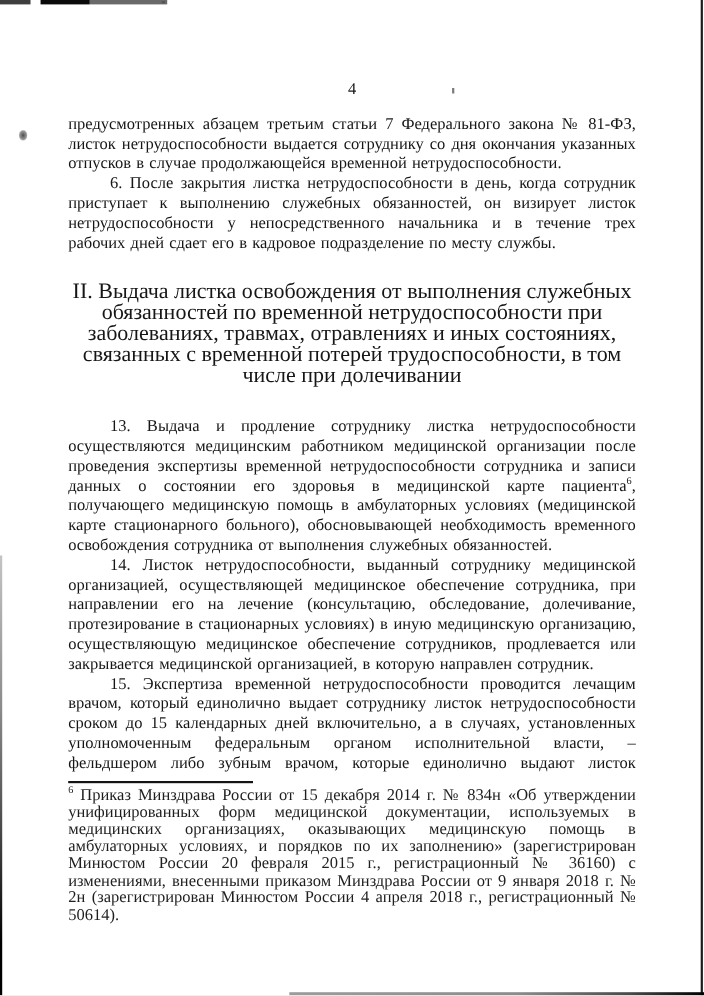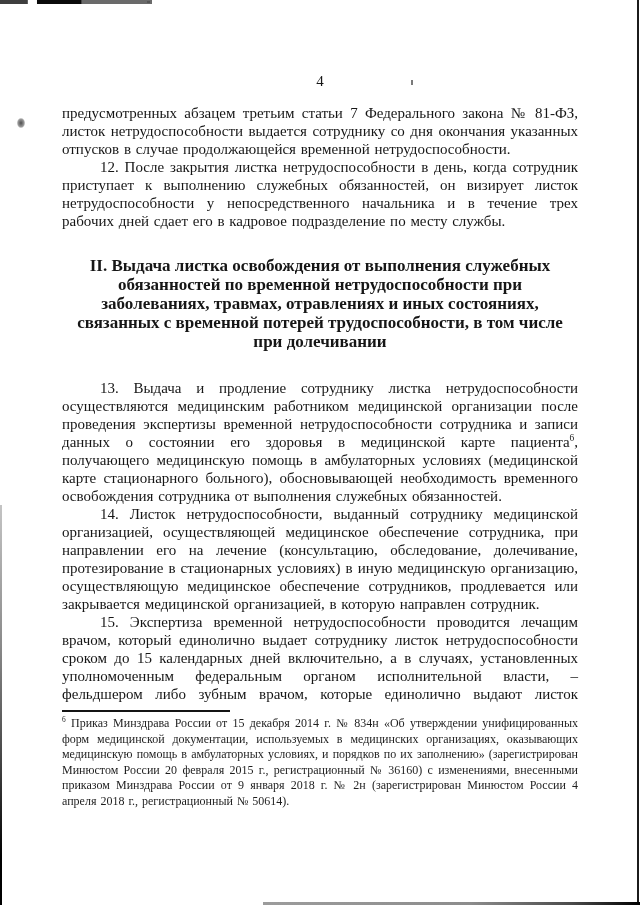--- a/index.html
+++ b/index.html
@@ -36,40 +36,40 @@
     font-size: 15px;
     line-height: 18px;
     text-align: justify;
     text-indent: 38px;
     word-spacing: 1px;
   }
   .para.no-indent { text-indent: 0; }
   .para.last-justify { text-align-last: justify; }
   .section-heading {
     margin: 26px 2px 28px 2px;
-    font-size: 17px;
+    font-size: 20px;
     line-height: 19px;
-    font-weight: bold;
+    font-weight: normal;
     text-align: center;
     text-indent: 0;
   }
   sup.fn-ref {
     font-size: 0.62em;
     line-height: 0;
     vertical-align: super;
   }
   .footnote-rule {
     margin-top: 7px;
     width: 168px;
     height: 0;
     border-top: 2px solid #141414;
   }
   .footnote {
     margin: 4px 0 0 0;
-    font-size: 12px;
+    font-size: 15px;
     line-height: 15.5px;
     text-align: justify;
     color: #1e1e1e;
     word-spacing: 1px;
   }
   
   .art { position: absolute; }
   .top-bar {
     left: 0; top: 0;
     width: 152px; height: 4px;
@@ -122,21 +122,21 @@
   <div class="art bottom-bar"></div>
   <div class="art smudge"></div>
   <div class="art speck"></div>
 
   <div class="content">
 
     <div class="page-number">4</div>
 
     <p class="para no-indent">предусмотренных абзацем третьим статьи 7 Федерального закона № 81-ФЗ, листок нетрудоспособности выдается сотруднику со дня окончания указанных отпусков в случае продолжающейся временной нетрудоспособности.</p>
 
-    <p class="para">12. После закрытия листка нетрудоспособности в день, когда сотрудник приступает к выполнению служебных обязанностей, он визирует листок нетрудоспособности у непосредственного начальника и в течение трех рабочих дней сдает его в кадровое подразделение по месту службы.</p>
+    <p class="para">6. После закрытия листка нетрудоспособности в день, когда сотрудник приступает к выполнению служебных обязанностей, он визирует листок нетрудоспособности у непосредственного начальника и в течение трех рабочих дней сдает его в кадровое подразделение по месту службы.</p>
 
     <h2 class="section-heading">II. Выдача листка освобождения от выполнения служебных обязанностей по временной нетрудоспособности при заболеваниях, травмах, отравлениях и иных состояниях, связанных с временной потерей трудоспособности, в том числе при долечивании</h2>
 
     <p class="para"><span>13. Выдача и продление сотруднику листка нетрудоспособности осуществляются медицинским работником медицинской организации после проведения экспертизы временной нетрудоспособности сотрудника и записи данных о состоянии его здоровья в медицинской карте пациента</span><sup class="fn-ref">6</sup><span>, получающего медицинскую помощь в амбулаторных условиях (медицинской карте стационарного больного), обосновывающей необходимость временного освобождения сотрудника от выполнения служебных обязанностей.</span></p>
 
     <p class="para">14. Листок нетрудоспособности, выданный сотруднику медицинской организацией, осуществляющей медицинское обеспечение сотрудника, при направлении его на лечение (консультацию, обследование, долечивание, протезирование в стационарных условиях) в иную медицинскую организацию, осуществляющую медицинское обеспечение сотрудников, продлевается или закрывается медицинской организацией, в которую направлен сотрудник.</p>
 
     <p class="para last-justify">15. Экспертиза временной нетрудоспособности проводится лечащим врачом, который единолично выдает сотруднику листок нетрудоспособности сроком до 15 календарных дней включительно, а в случаях, установленных уполномоченным федеральным органом исполнительной власти, – фельдшером либо зубным врачом, которые единолично выдают листок</p>
 
     <div class="footnote-rule"></div>

